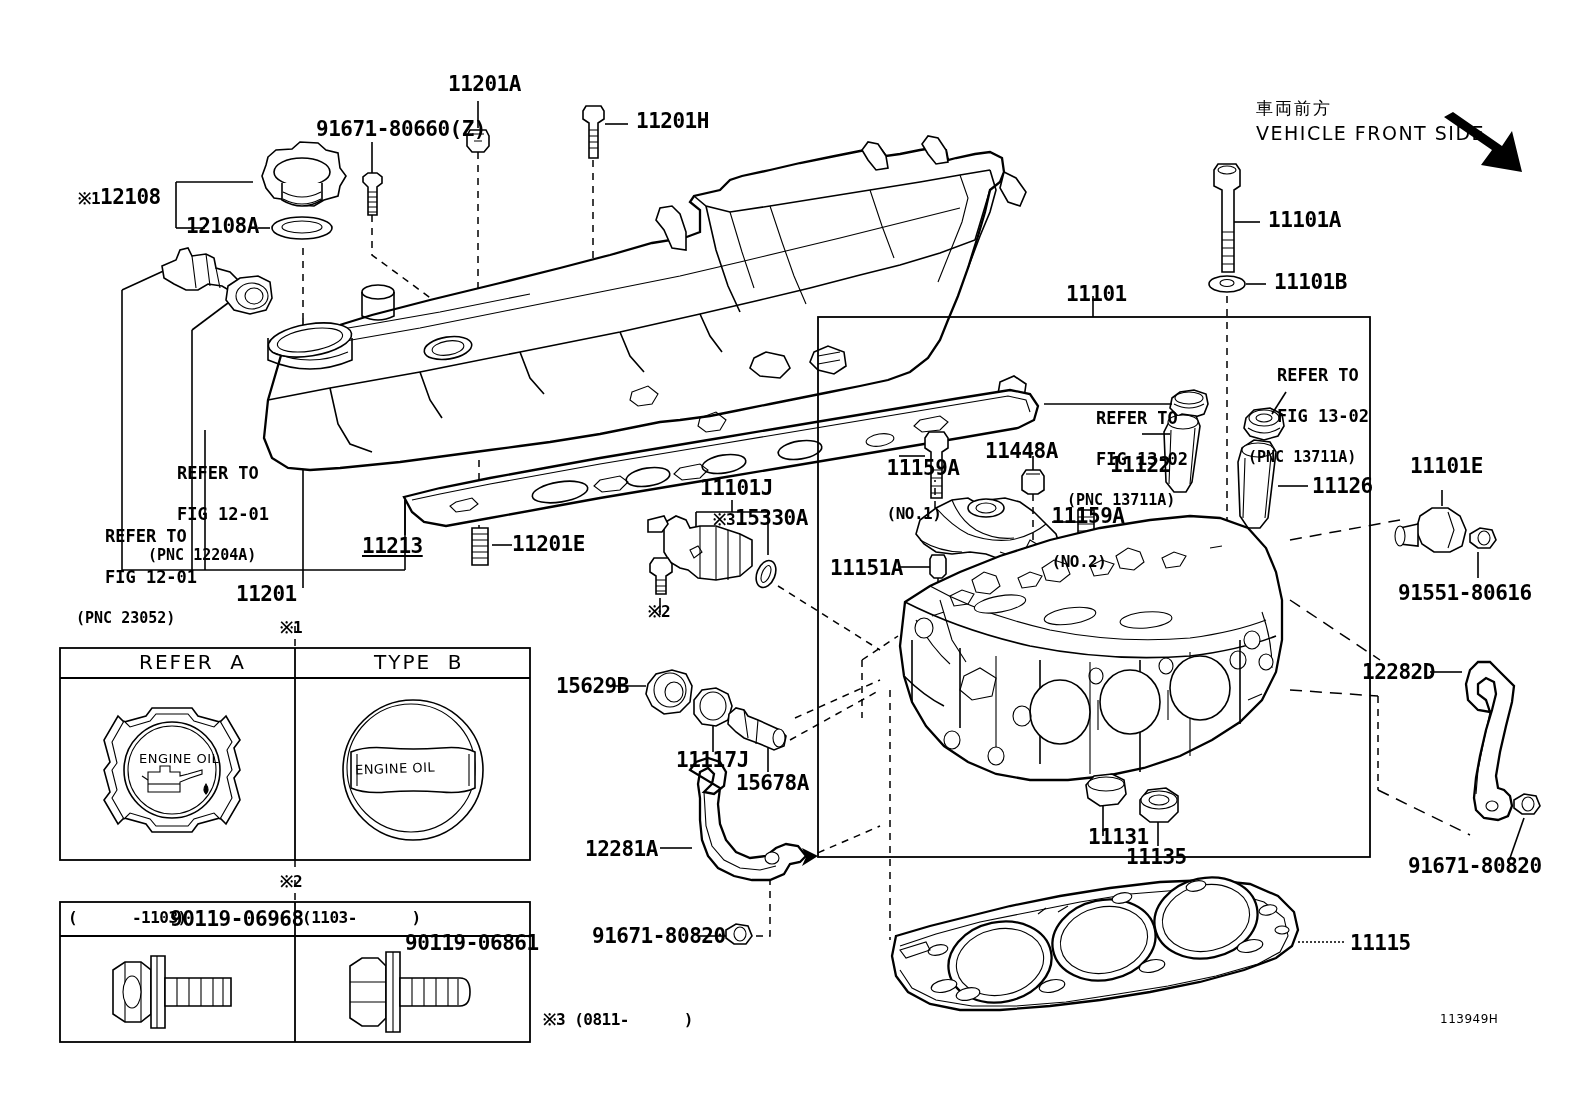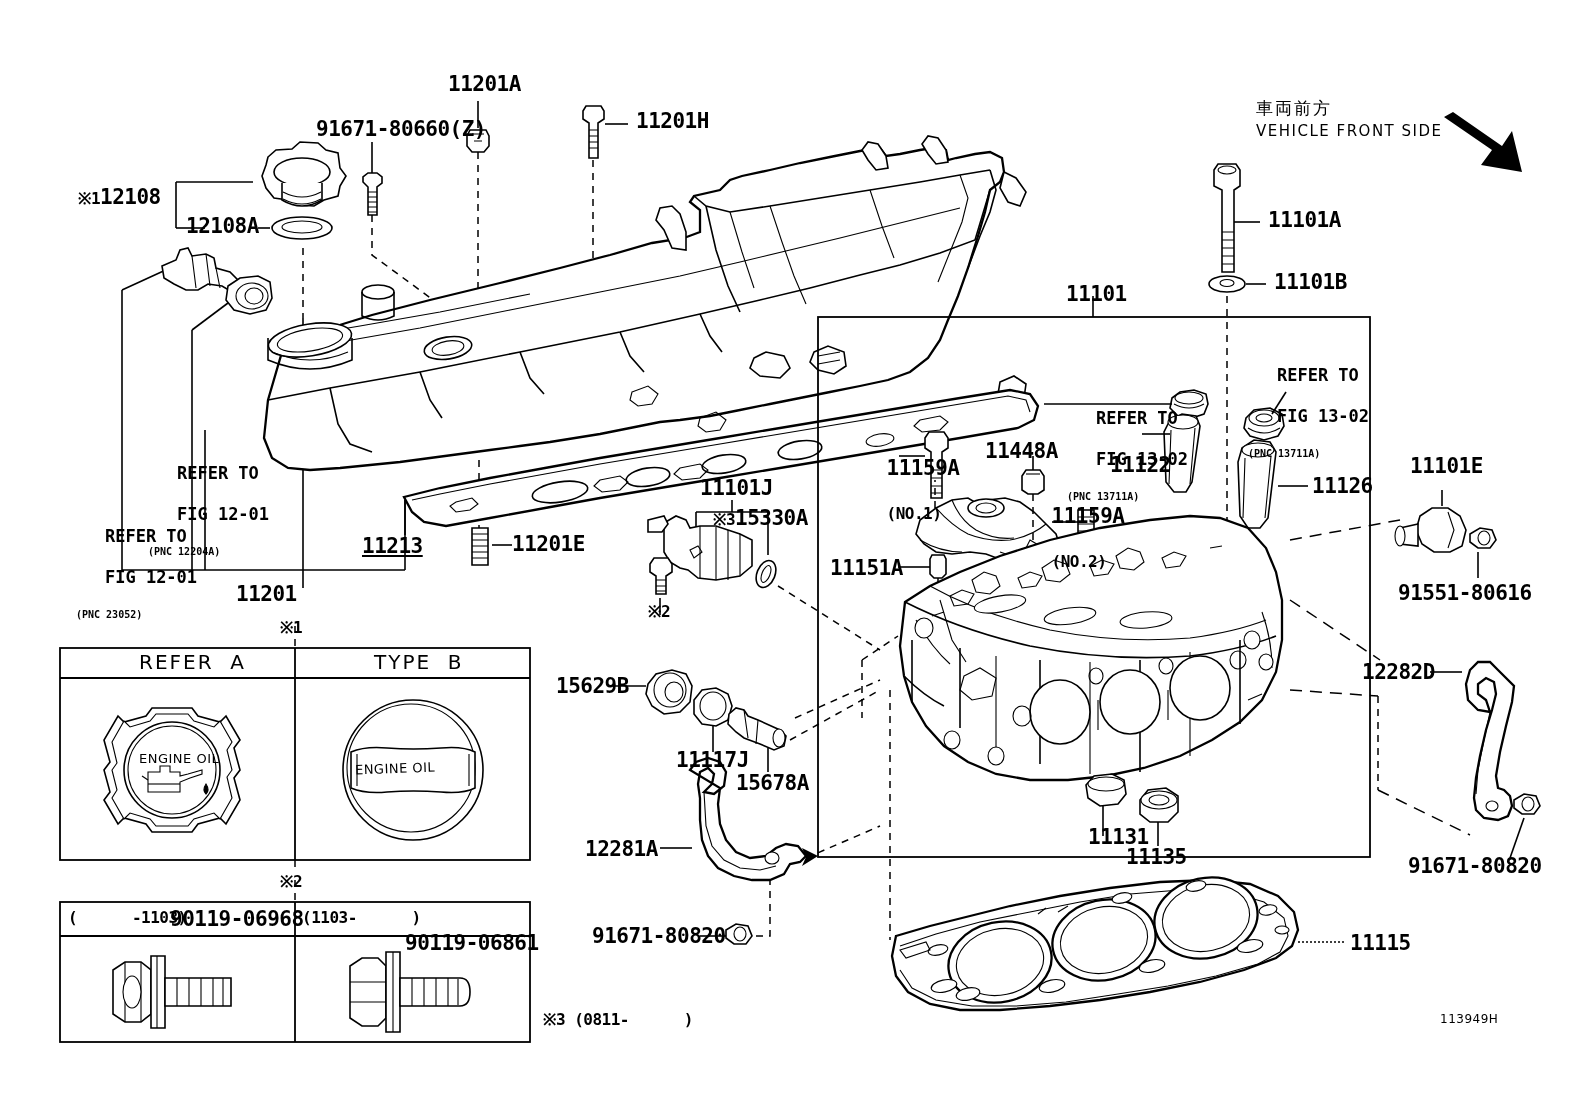--- a/index.html
+++ b/index.html
@@ -30,21 +30,21 @@
     font-size: 16px;
     font-weight: bold;
   }
   .lbl.refer {
     font-size: 17px;
     font-weight: bold;
     letter-spacing: 0px;
     line-height: 1.22;
   }
   .lbl.refer .pnc {
-    font-size: 10px;
+    font-size: 15px;
     padding-left: 12px;
     display: block;
     font-weight: bold;
   }
   .lbl.thin {
     font-family: "DejaVu Sans", sans-serif;
     font-weight: normal;
     letter-spacing: 1.5px;
   }
   .lbl.jp {
@@ -585,17 +585,17 @@
   <div class="lbl" style="left:676px; top:749px;">11117J</div>
   <div class="lbl" style="left:736px; top:772px;">15678A</div>
   <div class="lbl" style="left:585px; top:838px;">12281A</div>
   <div class="lbl" style="left:592px; top:925px;">91671-80820</div>
 
   <div class="lbl" style="left:1088px; top:826px;">11131</div>
   <div class="lbl" style="left:1126px; top:846px;">11135</div>
   <div class="lbl" style="left:1350px; top:932px;">11115</div>
 
   <div class="lbl jp" style="left:1256px; top:100px;">車両前方</div>
-  <div class="lbl thin" style="left:1256px; top:124px; font-size:15px;">VEHICLE FRONT SIDE</div>
+  <div class="lbl thin" style="left:1256px; top:124px; font-size:19px;">VEHICLE FRONT SIDE</div>
 
   <div class="lbl figid" style="left:1440px; top:1013px;">113949H</div>
 
 </div>
 
 </body></html>

